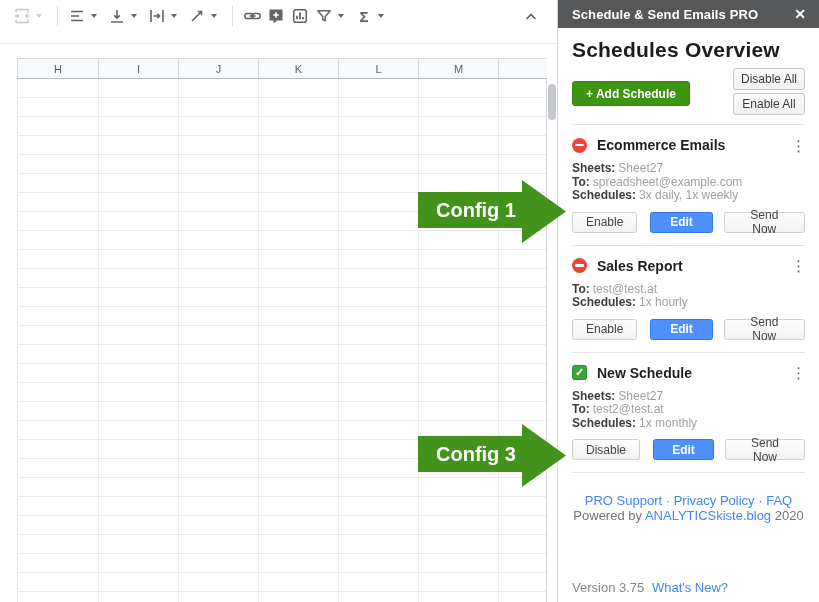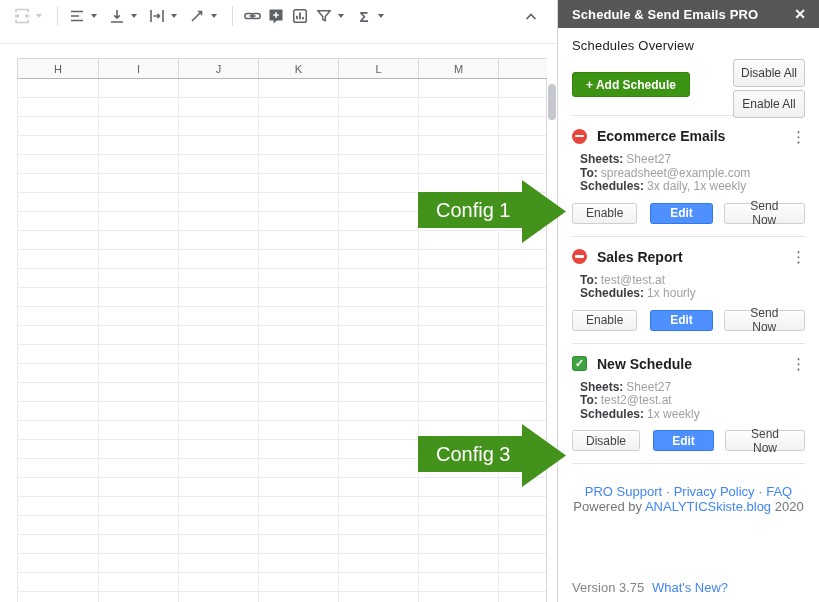--- a/index.html
+++ b/index.html
@@ -37,56 +37,56 @@
   
   .sidebar { position:absolute; right:0; top:0; width:262px; height:602px; background:#fff;
              border-left:1px solid #d5d5d5; }
   .sb-header { height:28px; background:var(--sidebar-header-bg,#565759); color:#fff;
                display:flex; align-items:center; padding:0 13px 0 14px; }
   .sb-title { font-size:13px; font-weight:bold; flex:1; letter-spacing:.1px; }
   .sb-close { font-size:14px; font-weight:bold; line-height:1; }
   .sb-banner { height:22px; background:var(--banner-bg,#d9e9d4); color:#6f7a6e; font-size:12px;
                display:flex; align-items:center; justify-content:center; }
   .sb-content { position:relative; padding:0 14px; }
-  .sb-heading { font-size:13px; font-weight:normal; color:#1c1c1c; margin:10px 0 0; letter-spacing:.2px; }
+  .sb-heading { font-size:21px; font-weight:bold; color:#1c1c1c; margin:10px 0 0; letter-spacing:.2px; }
   .actions { position:relative; height:56px; margin-top:6px; }
   .btn { font-family:inherit; display:flex; align-items:center; justify-content:center; cursor:default; }
   .btn-add { position:absolute; left:0; top:13px; height:25px; padding:3px 13px;
              background:var(--accent-green,#3d9312); color:#fff; font-size:12px; font-weight:bold;
              border:1px solid #35830a; border-radius:3px; }
   .btn-stack { position:absolute; right:0; top:0; display:flex; flex-direction:column; gap:3px; }
-  .btn-plain { width:72px; height:28px; font-size:12px; color:#3c3c3c;
+  .btn-plain { width:72px; height:22px; font-size:12px; color:#3c3c3c;
                background:linear-gradient(#fafafa,#f1f1f1); border:1px solid #c6c6c6; border-radius:3px; }
   .sb-div { border:none; border-top:1px solid #e4e4e4; margin:0; }
 
   .card-head { display:flex; align-items:center; height:20px; margin:10px 0 7px; }
   .status-disabled { position:relative; width:15px; height:15px; border-radius:50%;
                      background:var(--status-red,#e8453c); flex:none; }
   .status-disabled::after { content:""; position:absolute; left:3px; right:3px; top:6px; height:2.6px;
                             background:#fff; border-radius:1px; }
   .status-enabled { width:15px; height:15px; border-radius:2.5px; background:var(--status-green,#3fa43f);
                     border:1px solid #2f8c31; color:#fff; font-size:11px; font-weight:bold;
                     display:flex; align-items:center; justify-content:center; flex:none; line-height:1; }
   .card-title { font-size:14px; font-weight:bold; color:#1f1f1f; margin-left:10px; }
   .kebab { margin-left:auto; color:#5f6368; font-size:15px; width:14px; text-align:center; line-height:1; }
-  .detail { font-size:12px; line-height:13.5px; color:#9da1a6; white-space:nowrap;margin-left:8px; }
+  .detail { font-size:12px; line-height:13.5px; color:#9da1a6; white-space:nowrap; }
   .detail b { color:#3b3e42; margin-right:3px; }
   .card-btns { display:flex; align-items:flex-start; margin:9px 0 12px; }
   .btn-sm { height:21px; font-size:12px; border-radius:2.5px; }
   .btn-light { background:linear-gradient(#fdfdfd,#f2f2f2); border:1px solid #cfcfcf; color:#444; padding:0 13px; }
   .btn-edit { width:64px; margin:0 11px 0 13px; background:var(--edit-blue,#4d90fe);
               border:1px solid #3079ed; color:#fff; font-weight:bold; }
 
   .sb-footer { text-align:center; margin-top:20px; font-size:13px; color:#757575; line-height:15px; }
   .link { color:var(--link-blue,#4285f4); text-decoration:none; }
   .version { position:absolute; left:14px; bottom:7px; font-size:13px; color:#80868b; }
   .version .link { margin-left:4px; }
 
   
-  .cfg-arrow { position:absolute; left:418px; width:148px; height:63px; z-index:50; }
+  .cfg-arrow { position:absolute; left:418px; width:148px; height:63px; z-index:50;font-weight:bold; }
   .cfg-arrow svg { position:absolute; inset:0; display:block; }
   .cfg-label { position:absolute; left:18px; top:12px; height:36px; line-height:36px;
                color:#fff; font-size:20px; }
   #arrow1 { top:180px; } #arrow2 { top:299px; } #arrow3 { top:424px; }
 </style>
 </head>
 <body>
 
 <div id="screen">
 
@@ -247,21 +247,21 @@
       <hr class="sb-div">
 
       <div>
         <div class="card-head">
           <span class="status-enabled">✓</span>
           <span class="card-title">New Schedule</span>
           <span class="kebab">⋮</span>
         </div>
         <div class="detail"><b>Sheets:</b><span>Sheet27</span></div>
         <div class="detail"><b>To:</b><span>test2@test.at</span></div>
-        <div class="detail"><b>Schedules:</b><span>1x weekly</span></div>
+        <div class="detail"><b>Schedules:</b><span>1x monthly</span></div>
         <div class="card-btns">
           <button class="btn btn-sm btn-light">Disable</button>
           <button class="btn btn-sm btn-edit">Edit</button>
           <button class="btn btn-sm btn-light">Send Now</button>
         </div>
       </div>
 
       <hr class="sb-div">
 
       <div class="sb-footer">

